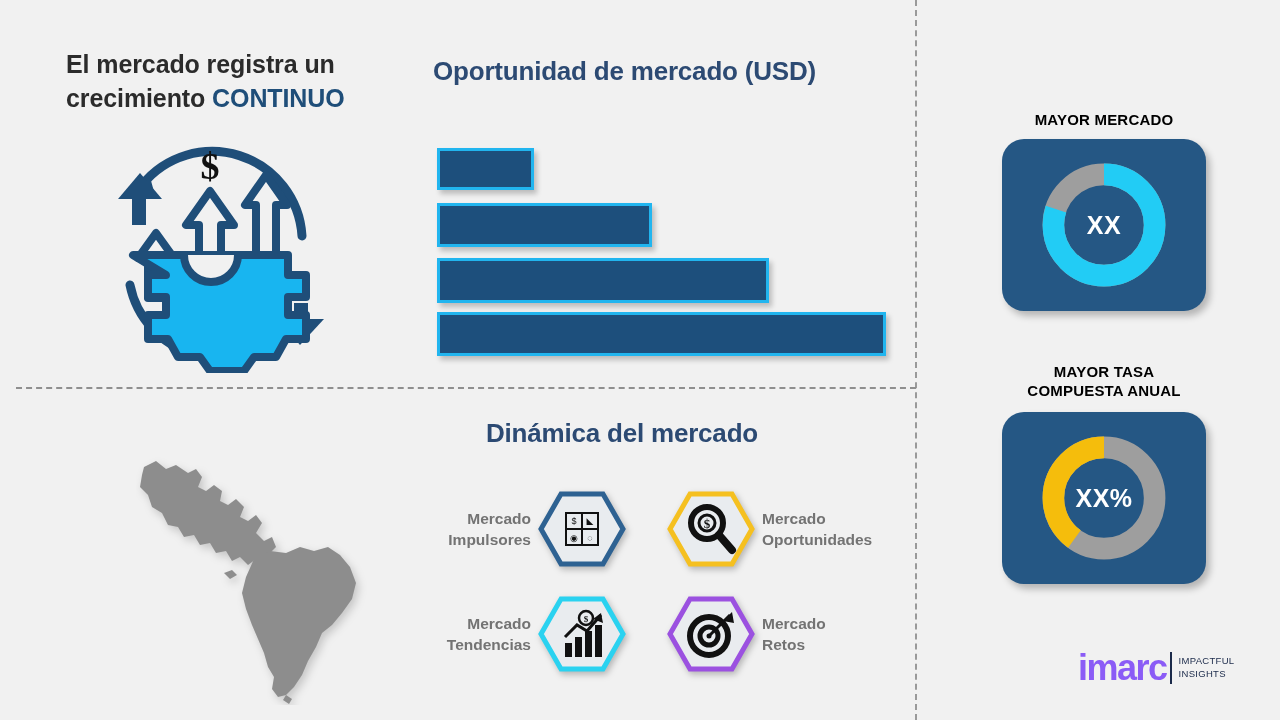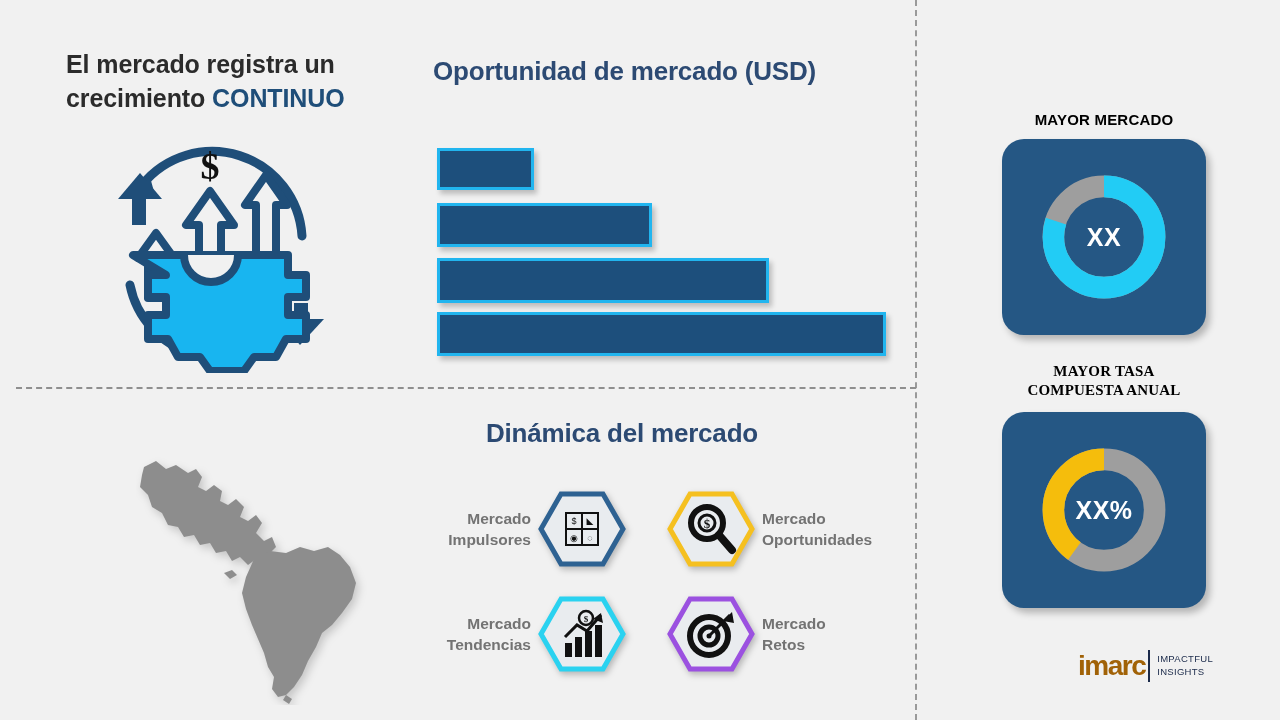--- a/index.html
+++ b/index.html
@@ -73,36 +73,36 @@
   .hex-label.left{text-align:right;margin-right:6px;width:115px;}
   .hex-label.right{text-align:left;margin-left:6px;width:140px;}
 
   
   .donut-block{position:absolute;width:300px;text-align:center;}
   .donut-title{
     font-size:15px;font-weight:bold;color:#000000;
     letter-spacing:.2px;line-height:1.28;text-transform:uppercase;
   }
   .donut-card{
-    position:relative;width:204px;height:196px;margin:10px auto 7px;
+    position:relative;width:204px;height:172px;margin:10px auto 7px;
     background:#255784;border-radius:22px;
     box-shadow:4px 5px 7px rgba(0,0,0,.25);
     text-decoration:underline;
   }
   .donut-card svg{position:absolute;left:50%;top:50%;transform:translate(-50%,-50%);}
   .donut-value{
     position:absolute;left:0;right:0;top:50%;transform:translateY(-50%);
     color:#fff;font-size:25px;font-weight:bold;text-align:center;
     letter-spacing:.5px;
   }
 
   
   .logo{position:absolute;left:1062px;top:650px;display:flex;align-items:center;}
   .logo-mark{
-    font-size:28px;font-weight:bold;color:#a16207;letter-spacing:-1.5px;
+    font-size:36px;font-weight:bold;color:#8b5cf6;letter-spacing:-1.5px;
     line-height:1;font-family:"Liberation Sans",sans-serif;
   }
   .logo-bar{width:2px;height:32px;background:#1b2a4a;margin:0 7px 0 3px;}
   .logo-tag{
     font-size:9.5px;font-weight:normal;color:#1b2a4a;line-height:1.35;
     letter-spacing:.3px;white-space:pre-line;
   }
 </style>
 </head>
 <body>
@@ -248,21 +248,21 @@
     <div class="donut-card">
       <svg viewBox="0 0 160 160" width="150" height="150">
         <circle cx="80" cy="80" r="54" fill="none" stroke="#9e9e9e" stroke-width="23"></circle>
         <circle cx="80" cy="80" r="54" fill="none" stroke="#22ccf5" stroke-width="23" stroke-dasharray="271.4 339.3" stroke-dashoffset="0" transform="rotate(-90 80 80)"></circle>
       </svg>
       <div class="donut-value">XX</div>
     </div>
   </div>
 
   <div class="donut-block" style="left:938px;top:362px;">
-    <div class="donut-title" style="white-space:pre-line;font-family:Liberation Serif, serif;">MAYOR TASA
+    <div class="donut-title" style="white-space:pre-line;">MAYOR TASA
 COMPUESTA ANUAL</div>
     <div class="donut-card" style="margin-top:12px;">
       <svg viewBox="0 0 160 160" width="150" height="150">
         <circle cx="80" cy="80" r="54" fill="none" stroke="#9e9e9e" stroke-width="23"></circle>
         <circle cx="80" cy="80" r="54" fill="none" stroke="#f5bd0c" stroke-width="23" stroke-dasharray="135.7 339.3" stroke-dashoffset="0" transform="rotate(-90 80 80) scale(1,-1) translate(0,-160)"></circle>
       </svg>
       <div class="donut-value">XX%</div>
     </div>
   </div>
 

